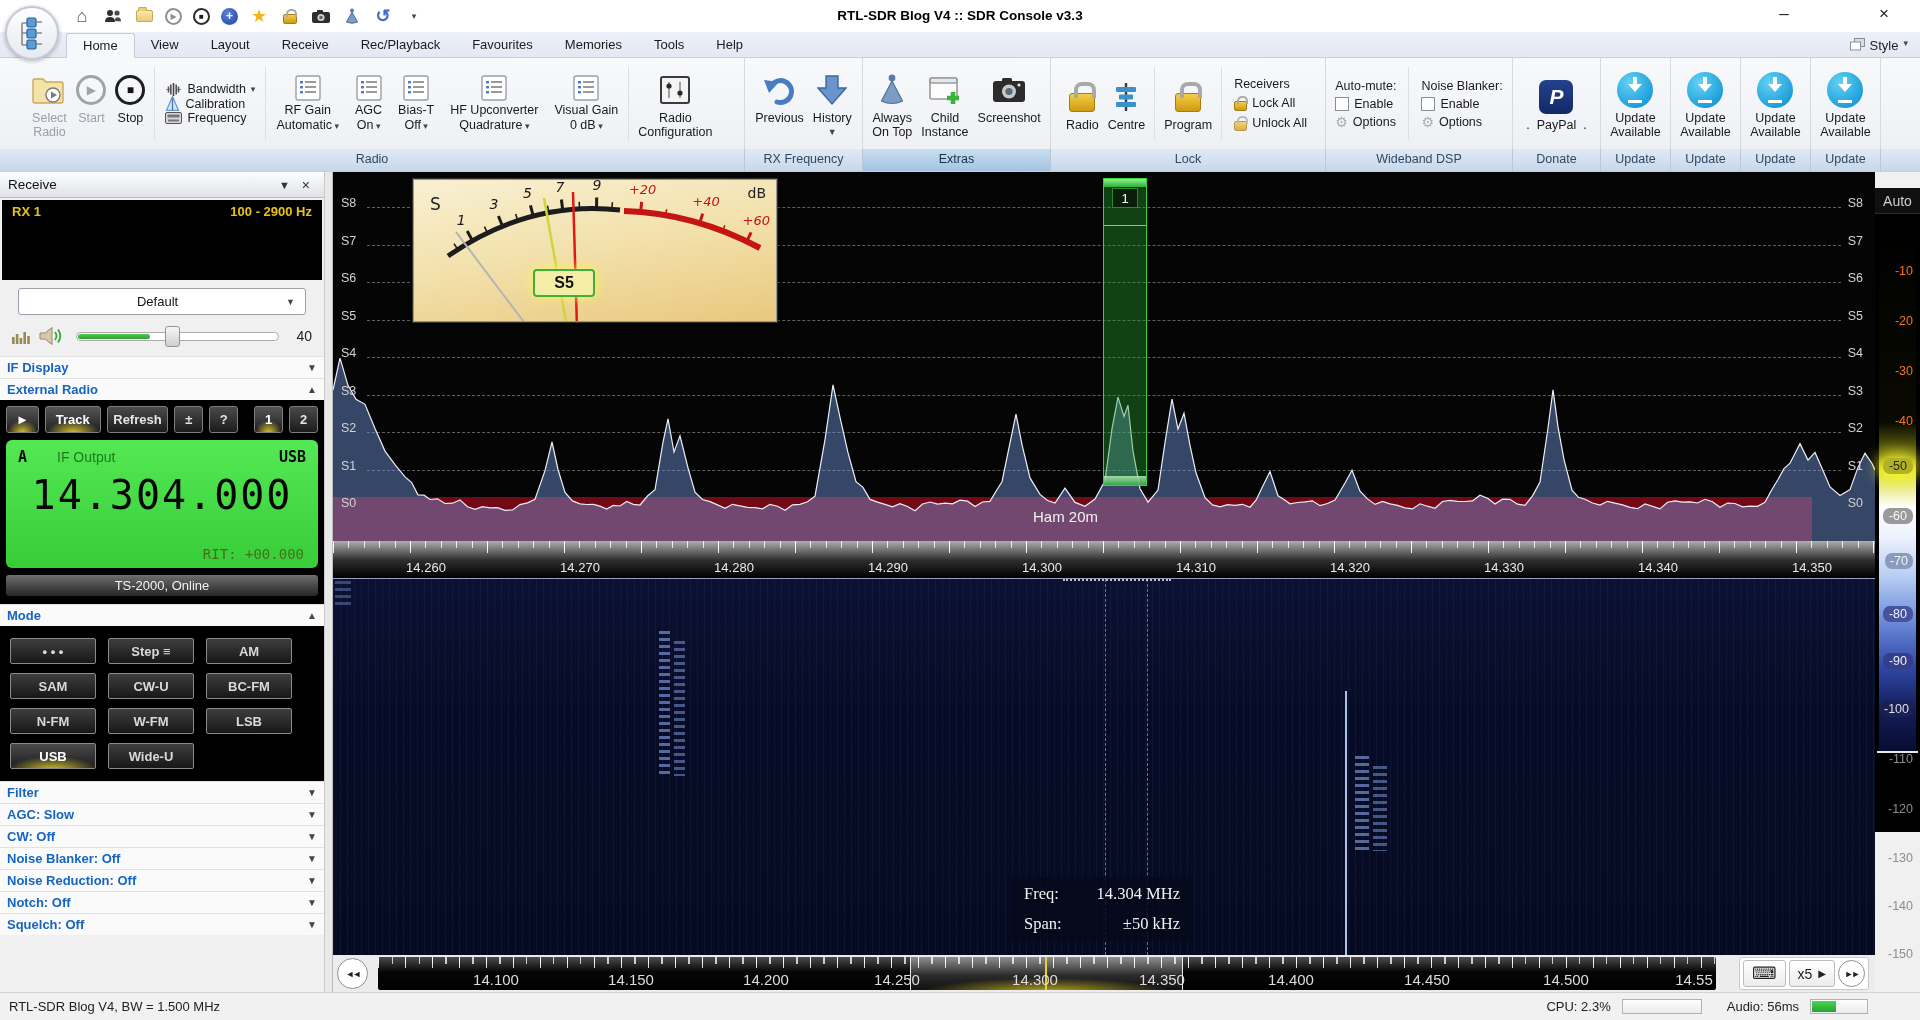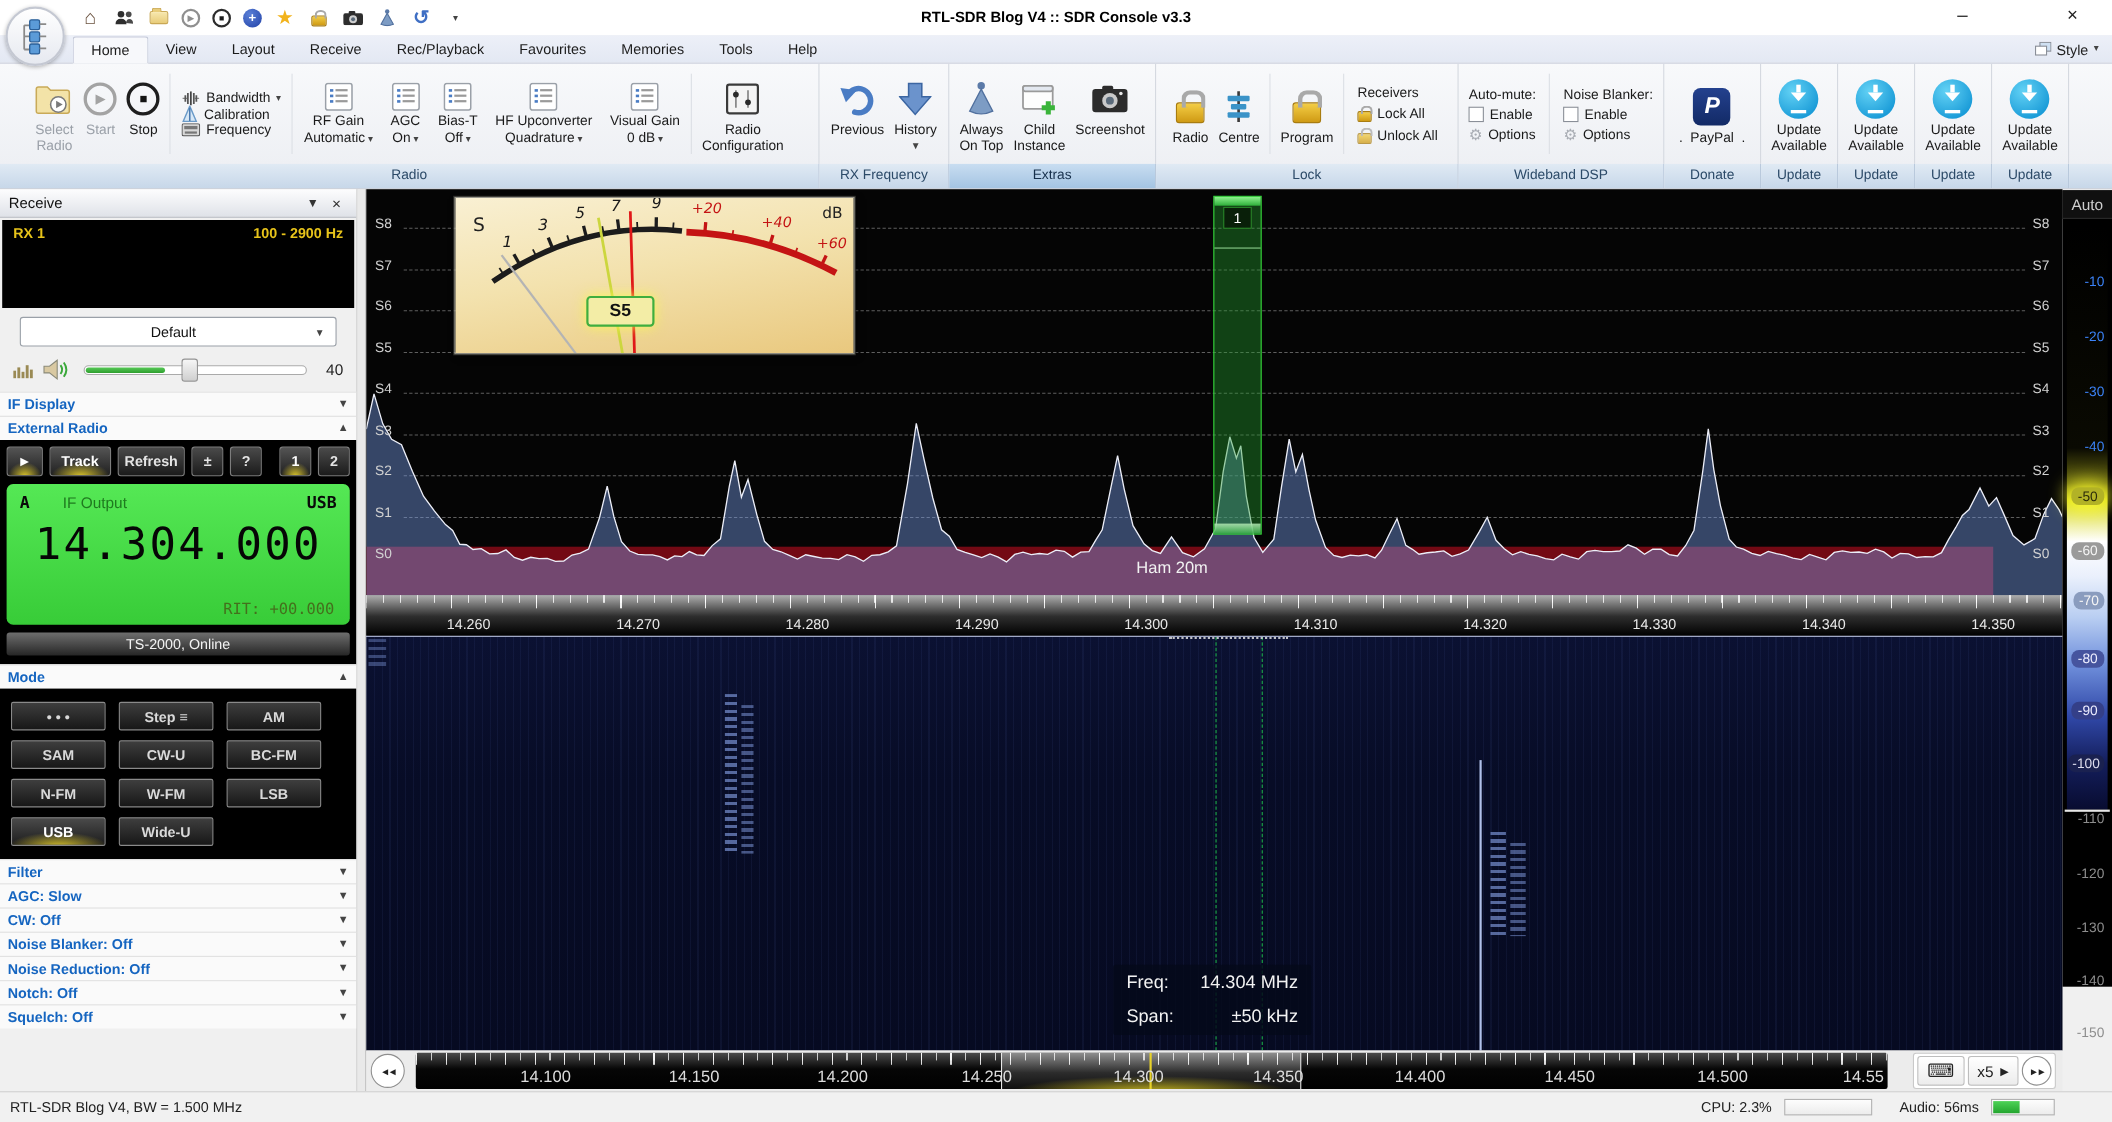--- a/index.html
+++ b/index.html
@@ -121,43 +121,43 @@
 .smeter{position:absolute;left:80px;top:7px;width:364px;height:143px;background:linear-gradient(170deg,#f9f0d3 0%,#f3e2ae 45%,#e9c87e 100%);border:1px solid #98968c;box-shadow:0 0 0 1px #30302c, 2px 2px 6px rgba(0,0,0,.5)}
 .s5box{position:absolute;left:119px;top:89px;width:62px;height:28px;background:#f3eda6;border:2px solid #3fae3f;border-radius:4px;display:flex;align-items:center;justify-content:center;font-size:16px;font-weight:bold;color:#111;box-shadow:0 0 12px rgba(250,250,80,.9)}
 
 
 .waterfall{position:absolute;left:333px;top:578px;width:1542px;height:377px;background:linear-gradient(180deg,#0b1132,#070c26 35%,#060a21);overflow:hidden;border-top:1px solid #9aa2c4}
 .wf-texture{position:absolute;inset:0;background:repeating-linear-gradient(90deg,rgba(80,100,175,.10) 0 1px,transparent 1px 7px)}
 .wf-dotline{position:absolute;left:730px;top:0;width:108px;height:0;border-top:2px dotted rgba(225,225,225,.85)}
 .wf-cursor{position:absolute;top:0;bottom:0;width:0;border-left:1px dashed rgba(30,200,80,.85)}
 .wf-smear{position:absolute;background:repeating-linear-gradient(180deg,rgba(150,180,255,.55) 0 3px,transparent 3px 7px)}
 .wf-line{position:absolute;width:2px;background:rgba(195,212,255,.9)}
-.wf-overlay{position:absolute;left:679px;top:298px;width:180px;height:64px;background:rgba(5,9,26,.84);border-radius:2px;font-family:Liberation Sans, sans-serif;font-size:16.5px;color:#f2f2f2;padding:7px 12px;display:flex;flex-direction:column;justify-content:space-between}
+.wf-overlay{position:absolute;left:679px;top:298px;width:180px;height:64px;background:rgba(5,9,26,.84);border-radius:2px;font-family:Liberation Serif, serif;font-size:16.5px;color:#f2f2f2;padding:7px 12px;display:flex;flex-direction:column;justify-content:space-between}
 .wf-row{display:flex;justify-content:space-between}
 
 
 .bottombar{position:absolute;left:333px;top:955px;width:1542px;height:37px;background:#ececec;display:flex;align-items:center}
 .bb-circ{position:absolute;left:4px;top:3px;width:31px;height:31px;border-radius:50%;background:#fff;border:1px solid #8f8f8f;display:flex;align-items:center;justify-content:center;font-size:9px;letter-spacing:-2px;color:#222}
 .bb-bar{position:absolute;left:45px;top:2px;width:1338px;height:33px;background:linear-gradient(#4c4c4c,#060606 45%,#000);border-radius:2px;overflow:hidden}
 .bb-hl{position:absolute;left:532px;top:0;width:273px;height:33px;background:radial-gradient(170px 20px at 135px 110%,rgba(235,215,35,.85),rgba(235,215,35,0) 75%),linear-gradient(#8f8f8f,#2c2c2c 55%,#101010);border-left:1px solid #e8e8e8;border-right:1px solid #e8e8e8}
 .bb-yline{position:absolute;left:667px;top:0;width:2px;height:33px;background:#e8d22a}
 .bb-ticks{position:absolute;left:0;top:0;width:100%;height:7px;background:repeating-linear-gradient(90deg,rgba(255,255,255,.75) 0 1px,transparent 1px 13.5px)}
 .bb-ticks2{position:absolute;left:0;top:0;width:100%;height:11px;background:repeating-linear-gradient(90deg,rgba(255,255,255,.85) 0 1px,transparent 1px 27px)}
 .bblab{position:absolute;bottom:2px;transform:translateX(-50%);font-size:15px;color:#dcdcdc}
 .bb-tools{position:absolute;right:6px;top:2px;height:33px;background:#fff;border:1px solid #c9c9c9;border-radius:3px;display:flex;align-items:center;gap:3px;padding:0 3px}
 .bb-tbtn{height:27px;border:1px solid #bdbdbd;border-radius:3px;background:linear-gradient(#fff,#ececec);display:flex;align-items:center;justify-content:center;gap:6px;font-size:14px;color:#222;padding:0 8px}
 .bb-tcirc{width:27px;height:27px;border-radius:50%;border:1px solid #8f8f8f;background:#fff;display:flex;align-items:center;justify-content:center;font-size:9px;letter-spacing:-2px;color:#222}
 
 
-.palette{position:absolute;left:1875px;top:173px;width:45px;height:724px;background:#000}
+.palette{position:absolute;left:1875px;top:188px;width:45px;height:644px;background:#000}
 .pal-auto{height:26px;display:flex;align-items:center;justify-content:center;font-size:14px;color:#cfcfcf;background:#101010;border-bottom:1px solid #2c2c2c}
 .pal-bar{position:absolute;left:4px;top:33px;width:37px;height:530px;background:linear-gradient(180deg,#000 0%,#0a0a02 38%,#6a6a12 44%,#d8d822 47%,#ffffff 54%,#eaf0fc 60%,#b9cef2 67%,#7090dc 75%,#3048a8 84%,#141e5c 92%,#080c30 100%)}
 .pal-div{position:absolute;left:2px;width:41px;top:563px;height:2px;background:#e8e8e8}
 .ptick{position:absolute;right:7px;transform:translateY(-50%);font-size:12.5px}
-.ptick.plain{color:#3b82f6}
+.ptick.plain{color:#f97316}
 .ptick.dim{color:#8d8d8d}
 .ptick.yellow{background:#b2b226;color:#2a2a0a;padding:1px 6px;border-radius:7px;box-shadow:0 0 15px 5px rgba(255,255,45,.8)}
 .ptick.gray{background:#9a9a9a;color:#f6f6f6;padding:1px 6px;border-radius:7px}
 .ptick.bluegray{background:#8a9cbe;color:#f6f6f6;padding:1px 5px;border-radius:7px}
 .ptick.blue{background:#46549e;color:#eef;padding:1px 6px;border-radius:7px}
 .ptick.blue2{background:#343f88;color:#eef;padding:1px 6px;border-radius:7px}
 .ptick.navy{background:#1a2150;color:#dde;padding:1px 4px;border-radius:7px}
 
 
 .statusbar{position:absolute;left:0;top:992px;width:1920px;height:28px;background:#f1f1f1;border-top:1px solid #d2d2d2;display:flex;align-items:center;font-size:13px;color:#222}

